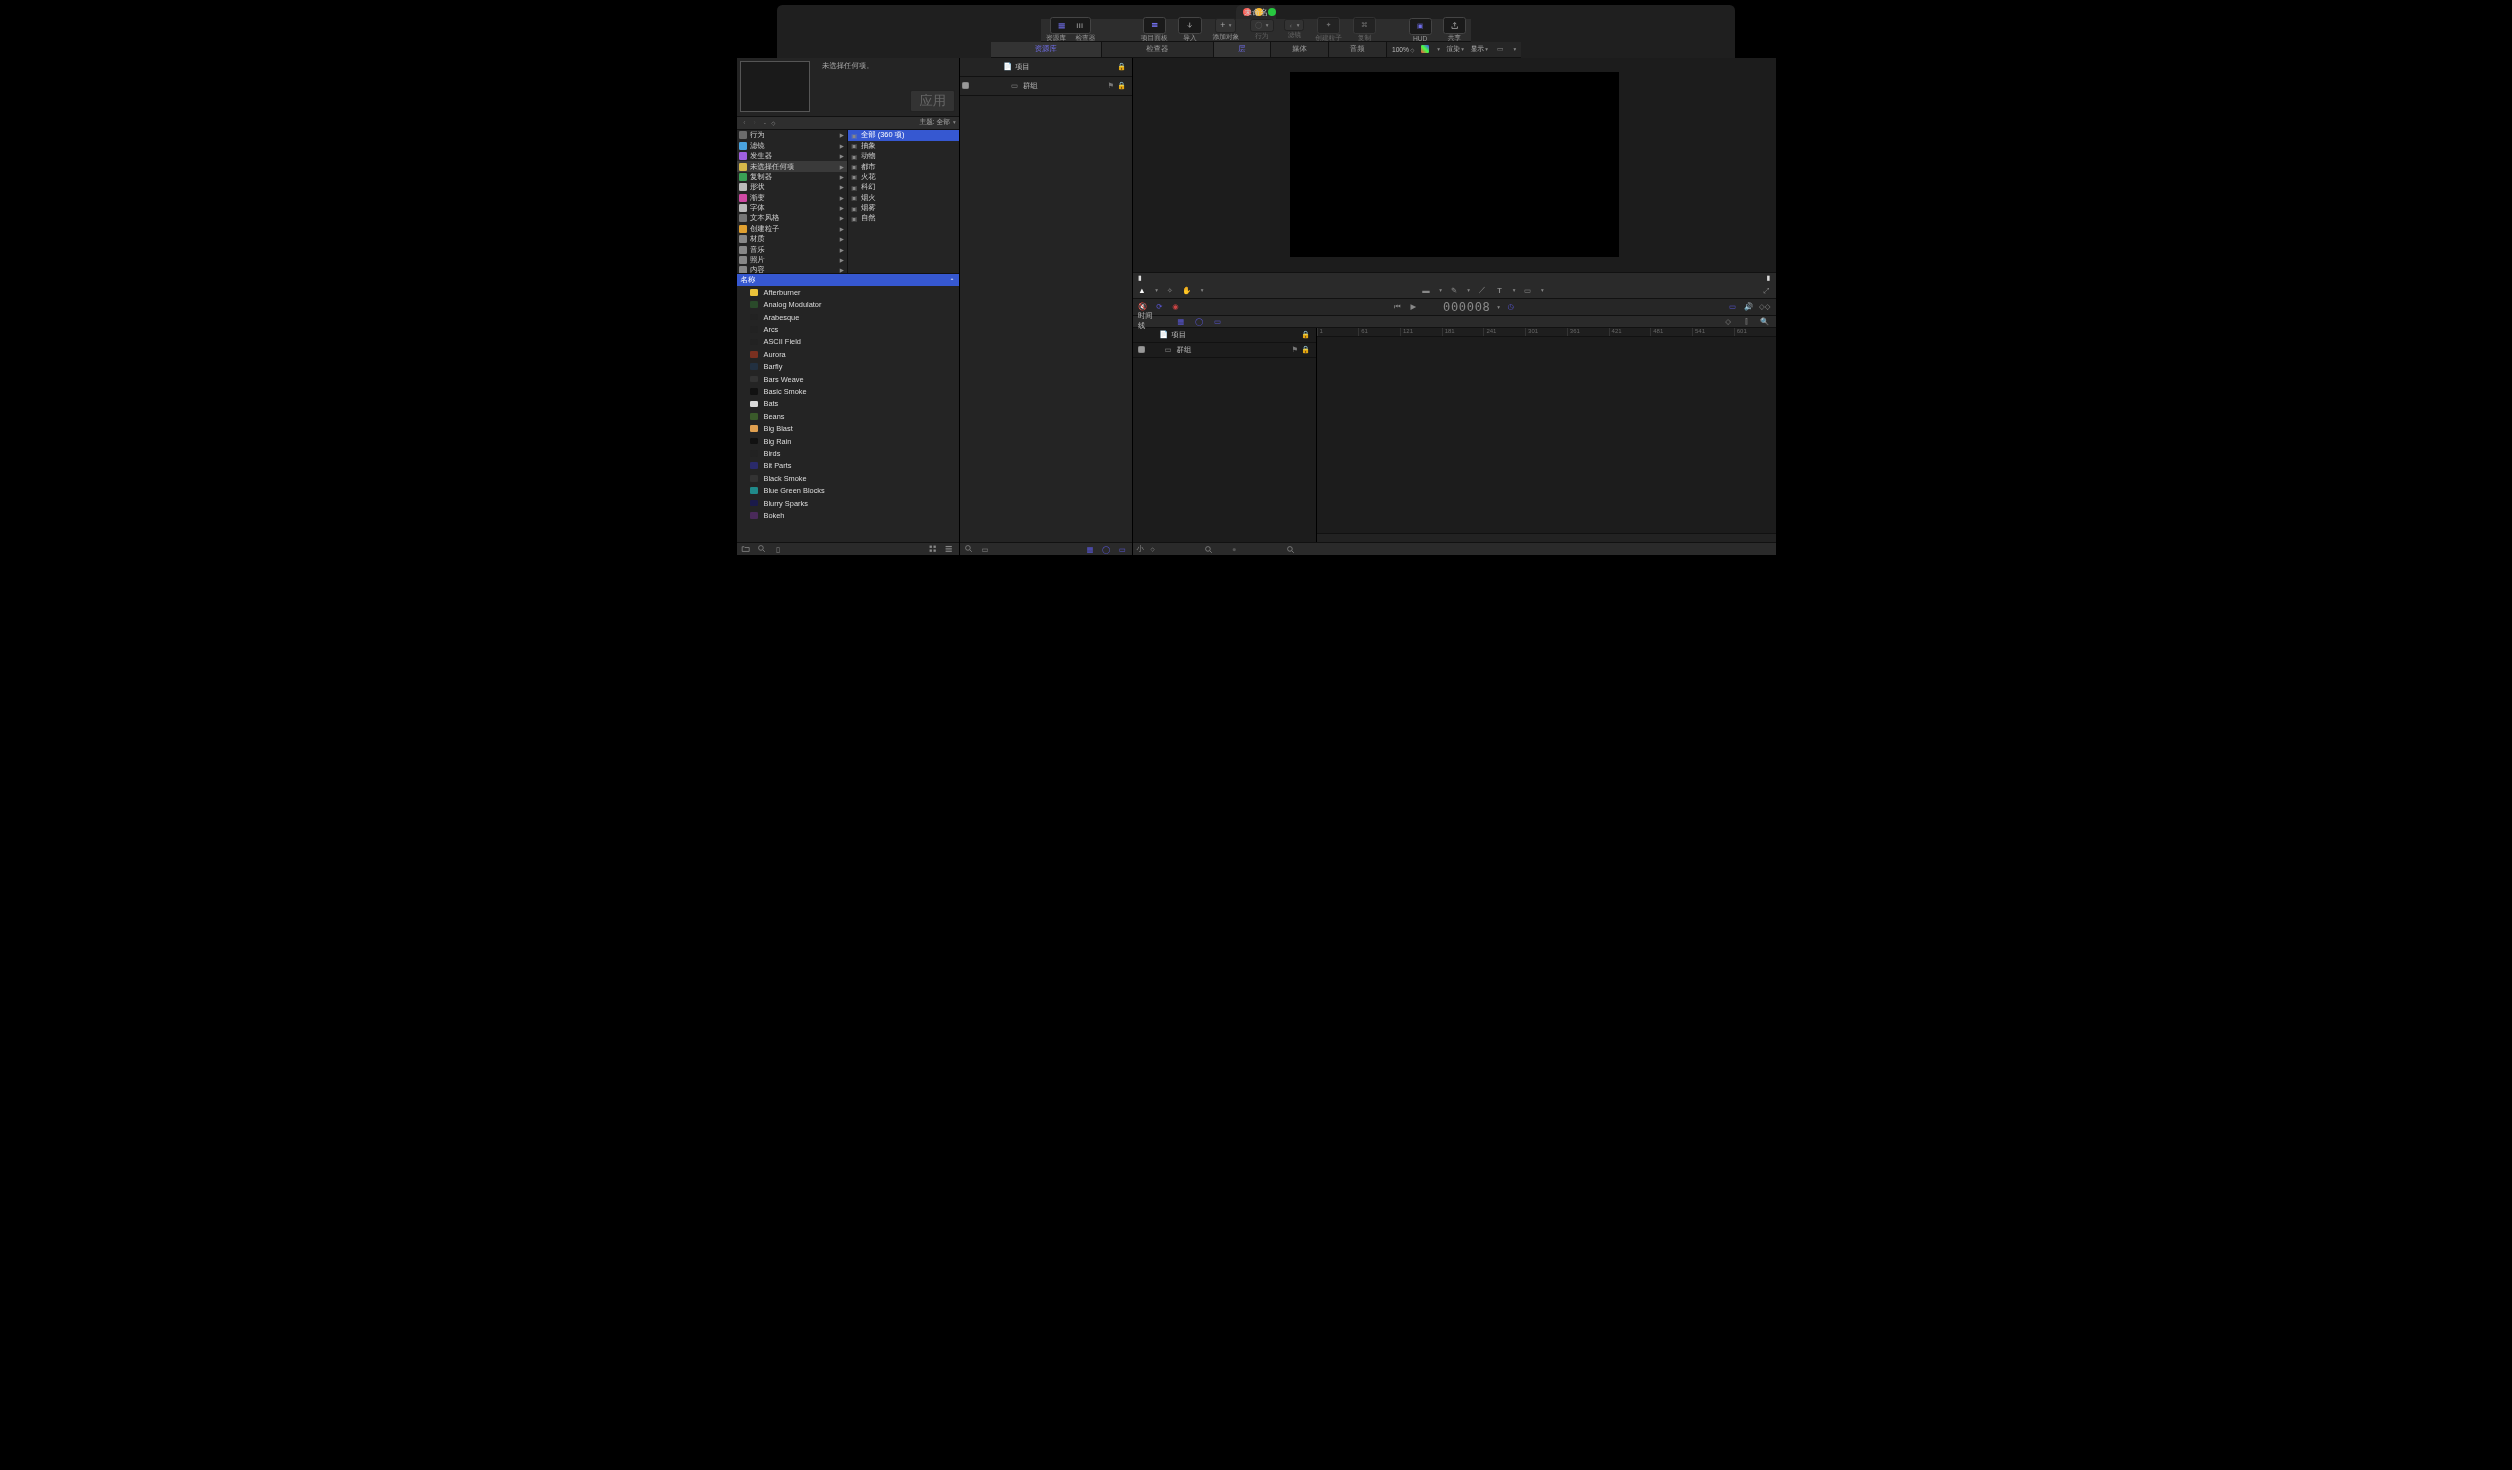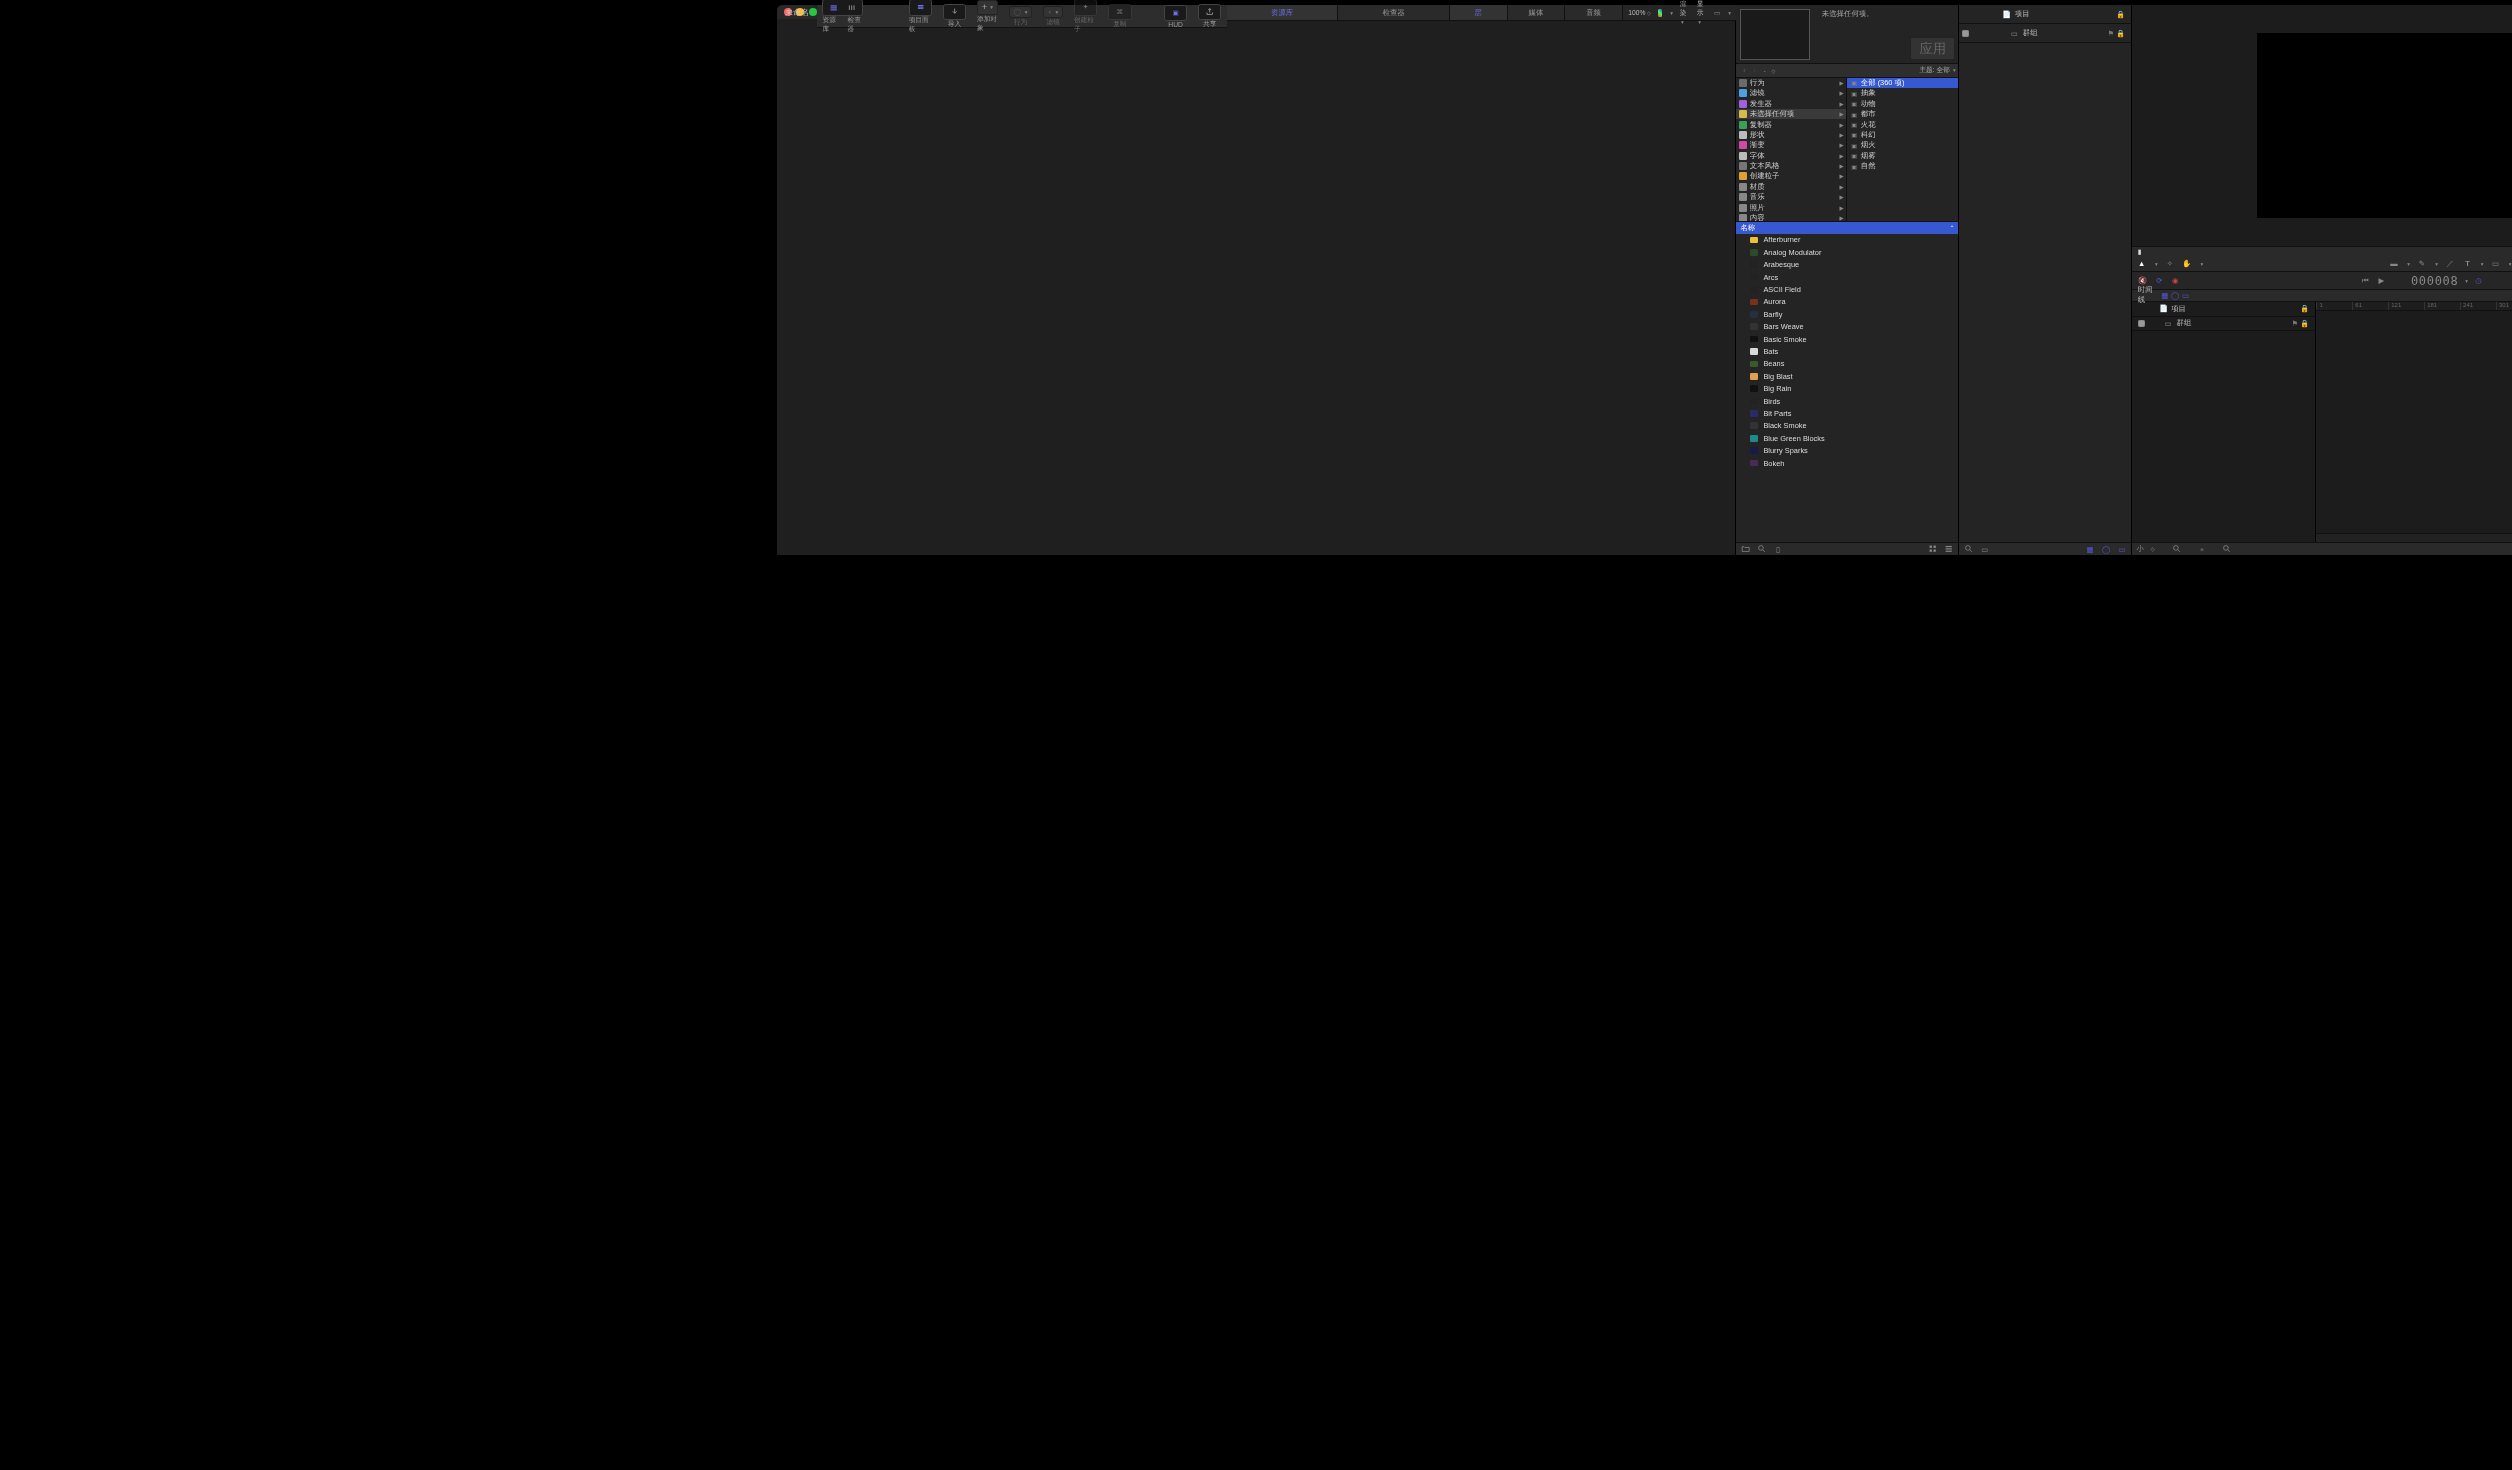--- a/index.html
+++ b/index.html
@@ -1,17 +1,17 @@
 <!DOCTYPE html>
 <html style="font-size:10.7px"><head>
 <meta charset="utf-8">
 <style>
 * { box-sizing: border-box; margin: 0; padding: 0; font-family: -apple-system, "Helvetica Neue", sans-serif; }
 body { background: #000; color: #ccc; font-size: 7.4px; overflow: hidden; }
-.window { width: 958px; height: 550px; background: #1f1f1f; border-radius: 5.4px 5.4px 0 0; position: relative; display: flex; flex-direction: row; margin: 5.4px auto; box-shadow: 0 5.4px 27px rgba(0,0,0,0.6);}
+.window { width: 958px; height: 550px; background: #1f1f1f; border-radius: 5.4px 5.4px 0 0; position: relative; display: flex; flex-direction: column; margin: 5.4px auto; box-shadow: 0 5.4px 27px rgba(0,0,0,0.6); align-items: center;}
 .titlebar { height: 13.4px; position: relative; display:flex; align-items:center; background:#282828; border-radius:5.4px 5.4px 0 0;}
 .traffic { display: flex; gap: 4.7px; padding-left: 6.7px; }
 .dot { width: 8px; height: 8px; border-radius: 50%; }
 .red{background:#fe5f57}.yellow{background:#febc2e}.green{background:#28c840}
 .title { position:absolute; left:0; right:0; text-align:center; color:#ccc; font-size:8px;}
 .toolbar { height: 23px; background:#2d2d2d; display:flex; align-items:center; border-bottom:0.7px solid #111;}
 .tbgroup {display:flex;flex-direction:column;align-items:center;margin:0 5.4px;color:#999;font-size:6.7px;}
 .tbseg {background:#1a1a1a;border:0.7px solid #444;border-radius:2.7px;padding:2px 4px;display:flex;gap:4px;}
 .tb-btn{width:13.4px;height:10.7px;display:flex;align-items:center;justify-content:center;color:#aaa;}
 .tb-btn.active{color:#706eea;}
@@ -52,21 +52,21 @@
 .canvas-area{flex:1;background:#1c1c1c;display:flex;align-items:center;justify-content:center;position:relative;}
 .canvas{width:329px;height:185px;background:#000;}
 .ruler{height:10.7px;background:#2a2a2a;border-top:0.7px solid #111;position:relative;}
 .ruler .mk{position:absolute;left:5.4px;top:1.3px;color:#ddd;font-size:6.7px;}
 .ruler .mk2{position:absolute;right:5.4px;top:1.3px;color:#ddd;font-size:6.7px;}
 .tool-row{height:16px;background:#2a2a2a;display:flex;align-items:center;padding:0 4px;gap:6.7px;border-bottom:0.7px solid #111;color:#aaa;}
 .tool-row .sp{flex:1;}
 .transport{height:17.4px;background:#262626;display:flex;align-items:center;padding:0 5.4px;gap:5.4px;border-bottom:0.7px solid #111;}
 .transport .tc{color:#888;font-size:12px;letter-spacing:0.7px;font-family:monospace;}
 .transport .sp{flex:1;}
-.timeline-head{height:12px;background:#2a2a2a;display:flex;align-items:center;padding:0 5.4px;font-size:7.4px;color:#bbb;border-bottom:0.7px solid #111;}
+.timeline-head{height:12px;background:#2a2a2a;display:flex;align-items:center;padding:0 5.4px;font-size:7.4px;color:#bbb;border-bottom:0.7px solid #111;gap:8px;}
 .timeline-body{flex:1;display:flex;min-height:0;}
 .tl-left{width:184px;border-right:0.7px solid #000;}
 .tl-right{flex:1;display:flex;flex-direction:column;}
 .tl-ruler{height:9.4px;background:#1e1e1e;border-bottom:0.7px solid #111;display:flex;color:#666;font-size:6px;}
 .tl-ruler span{flex:1;padding-left:2px;border-left:0.7px solid #333;}
 .tl-tracks{flex:1;background:#1c1c1c;}
 .tl-scroll{height:9.4px;background:#222;border-top:0.7px solid #111;}
 svg{display:block;}
 .ico16{width:9.4px;height:9.4px;}
 .grid-ic{color:#aaa;}

